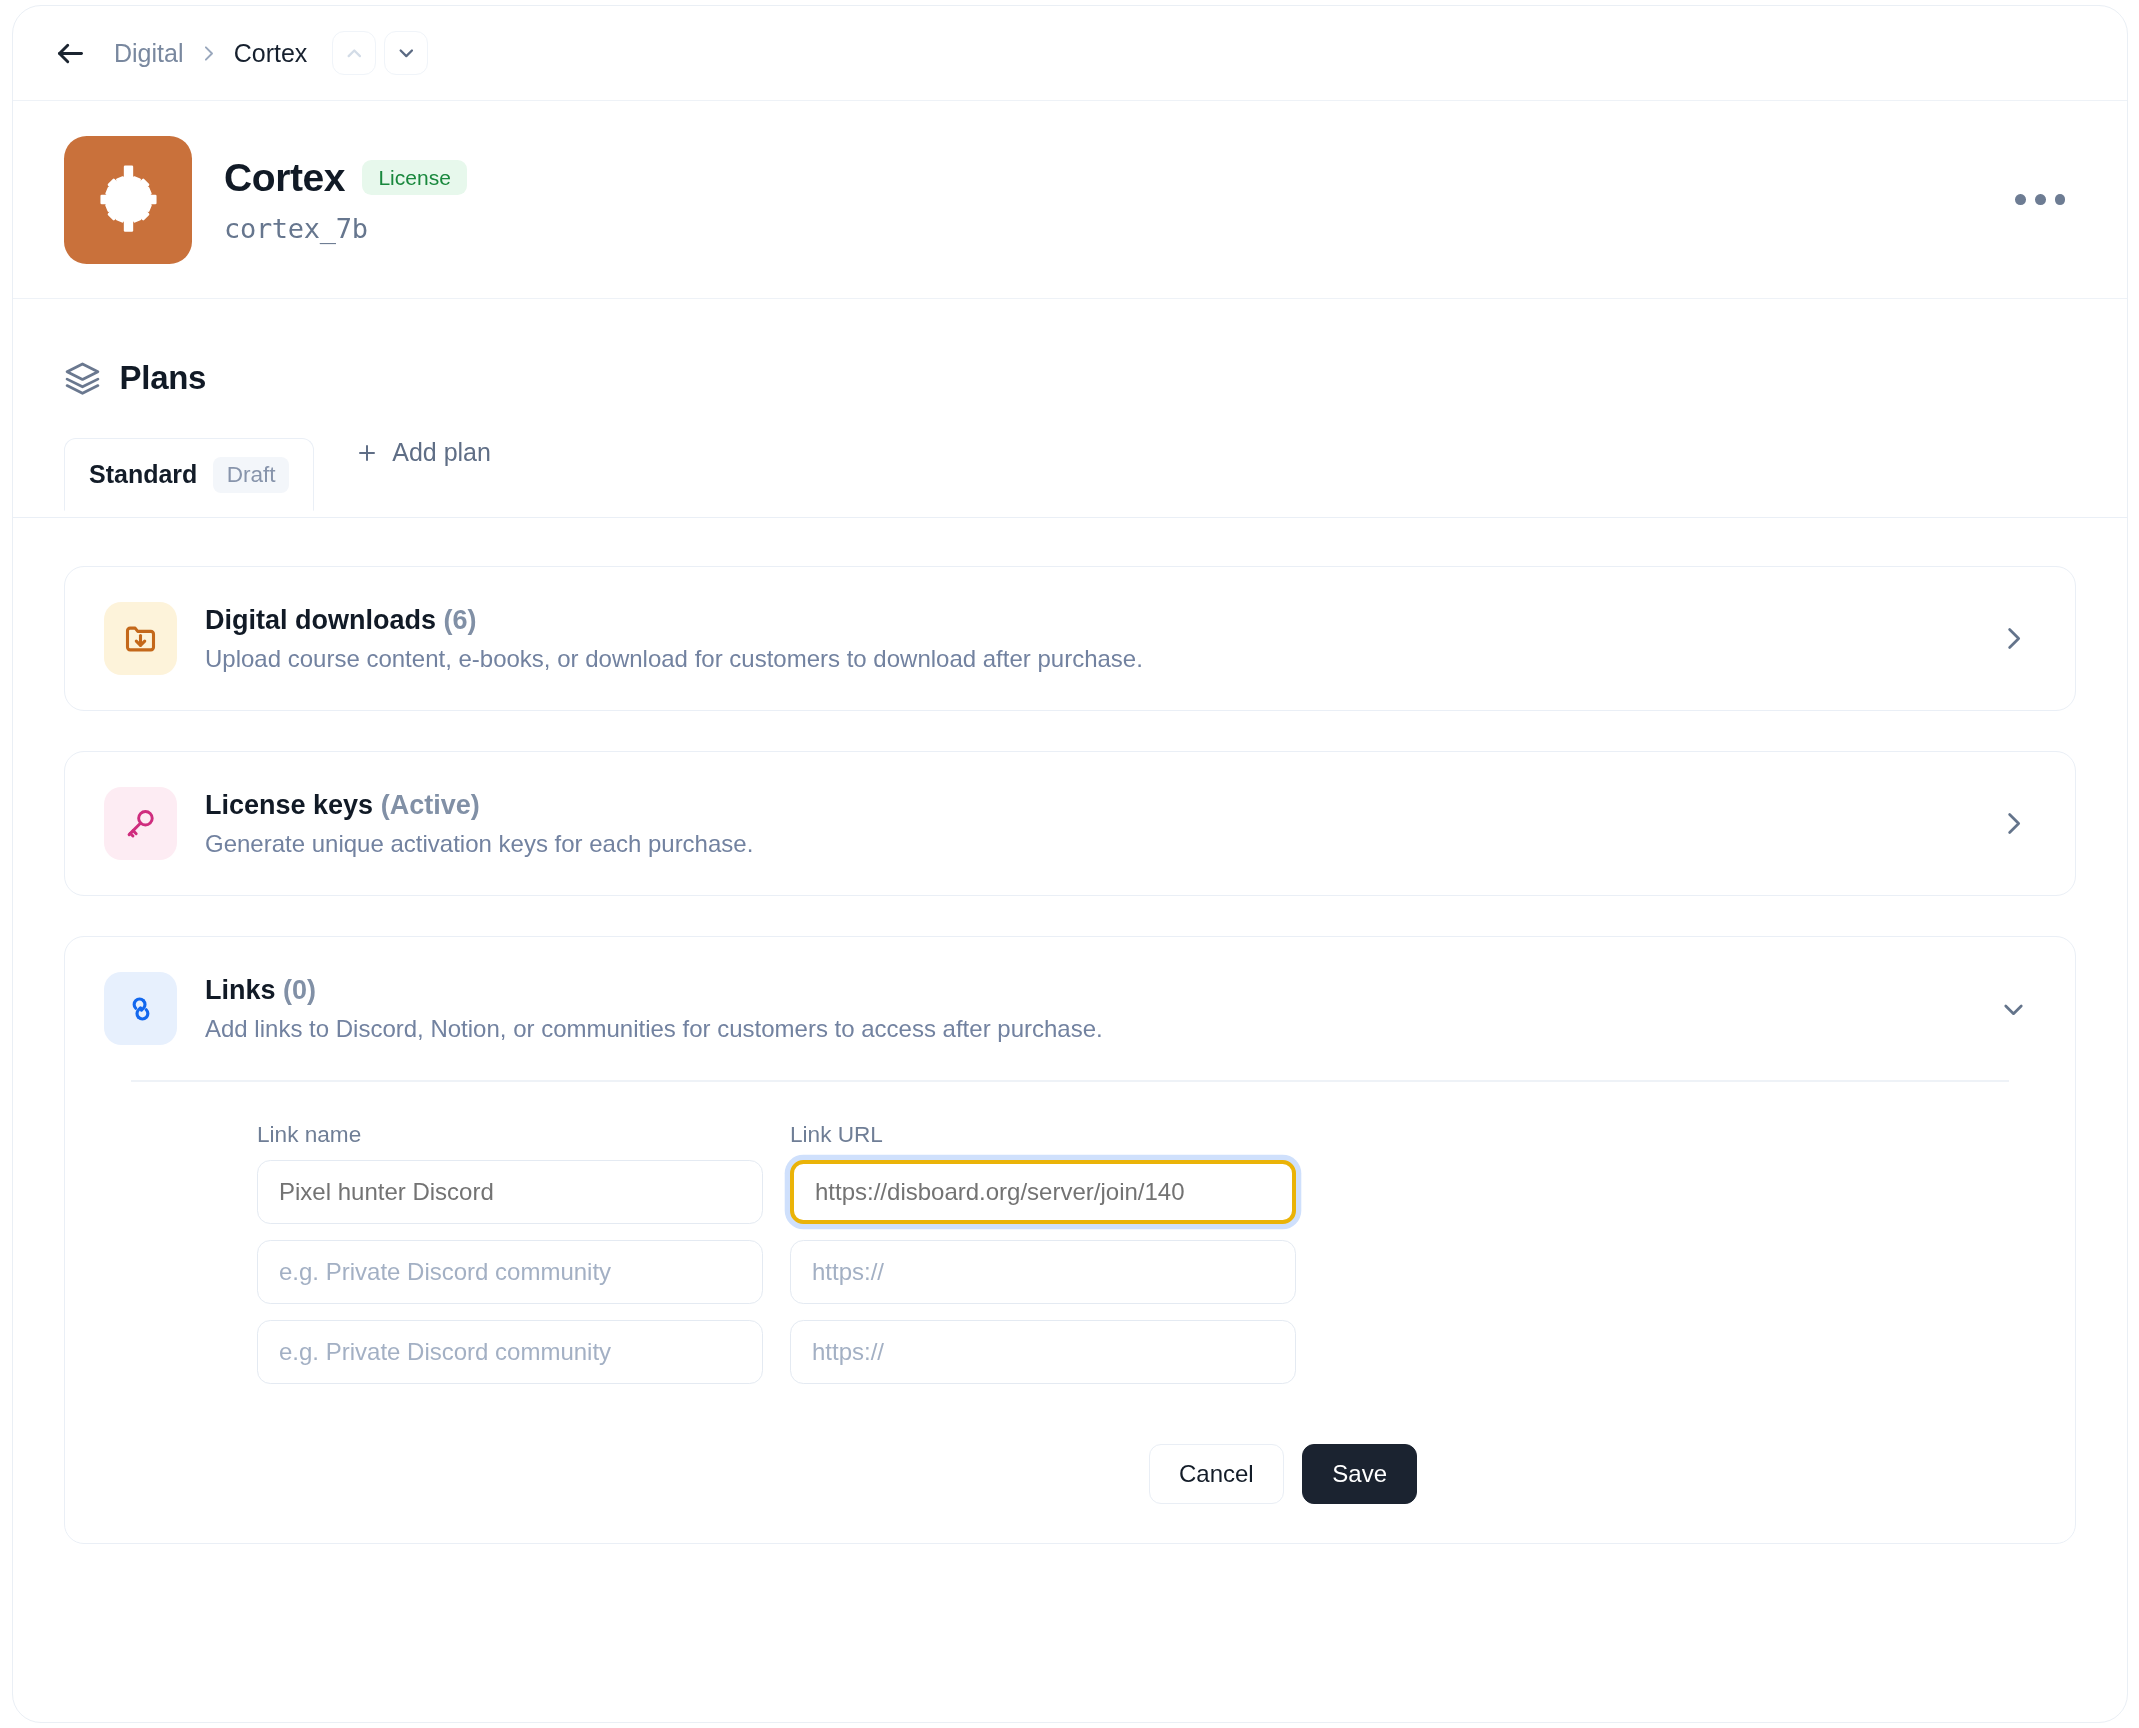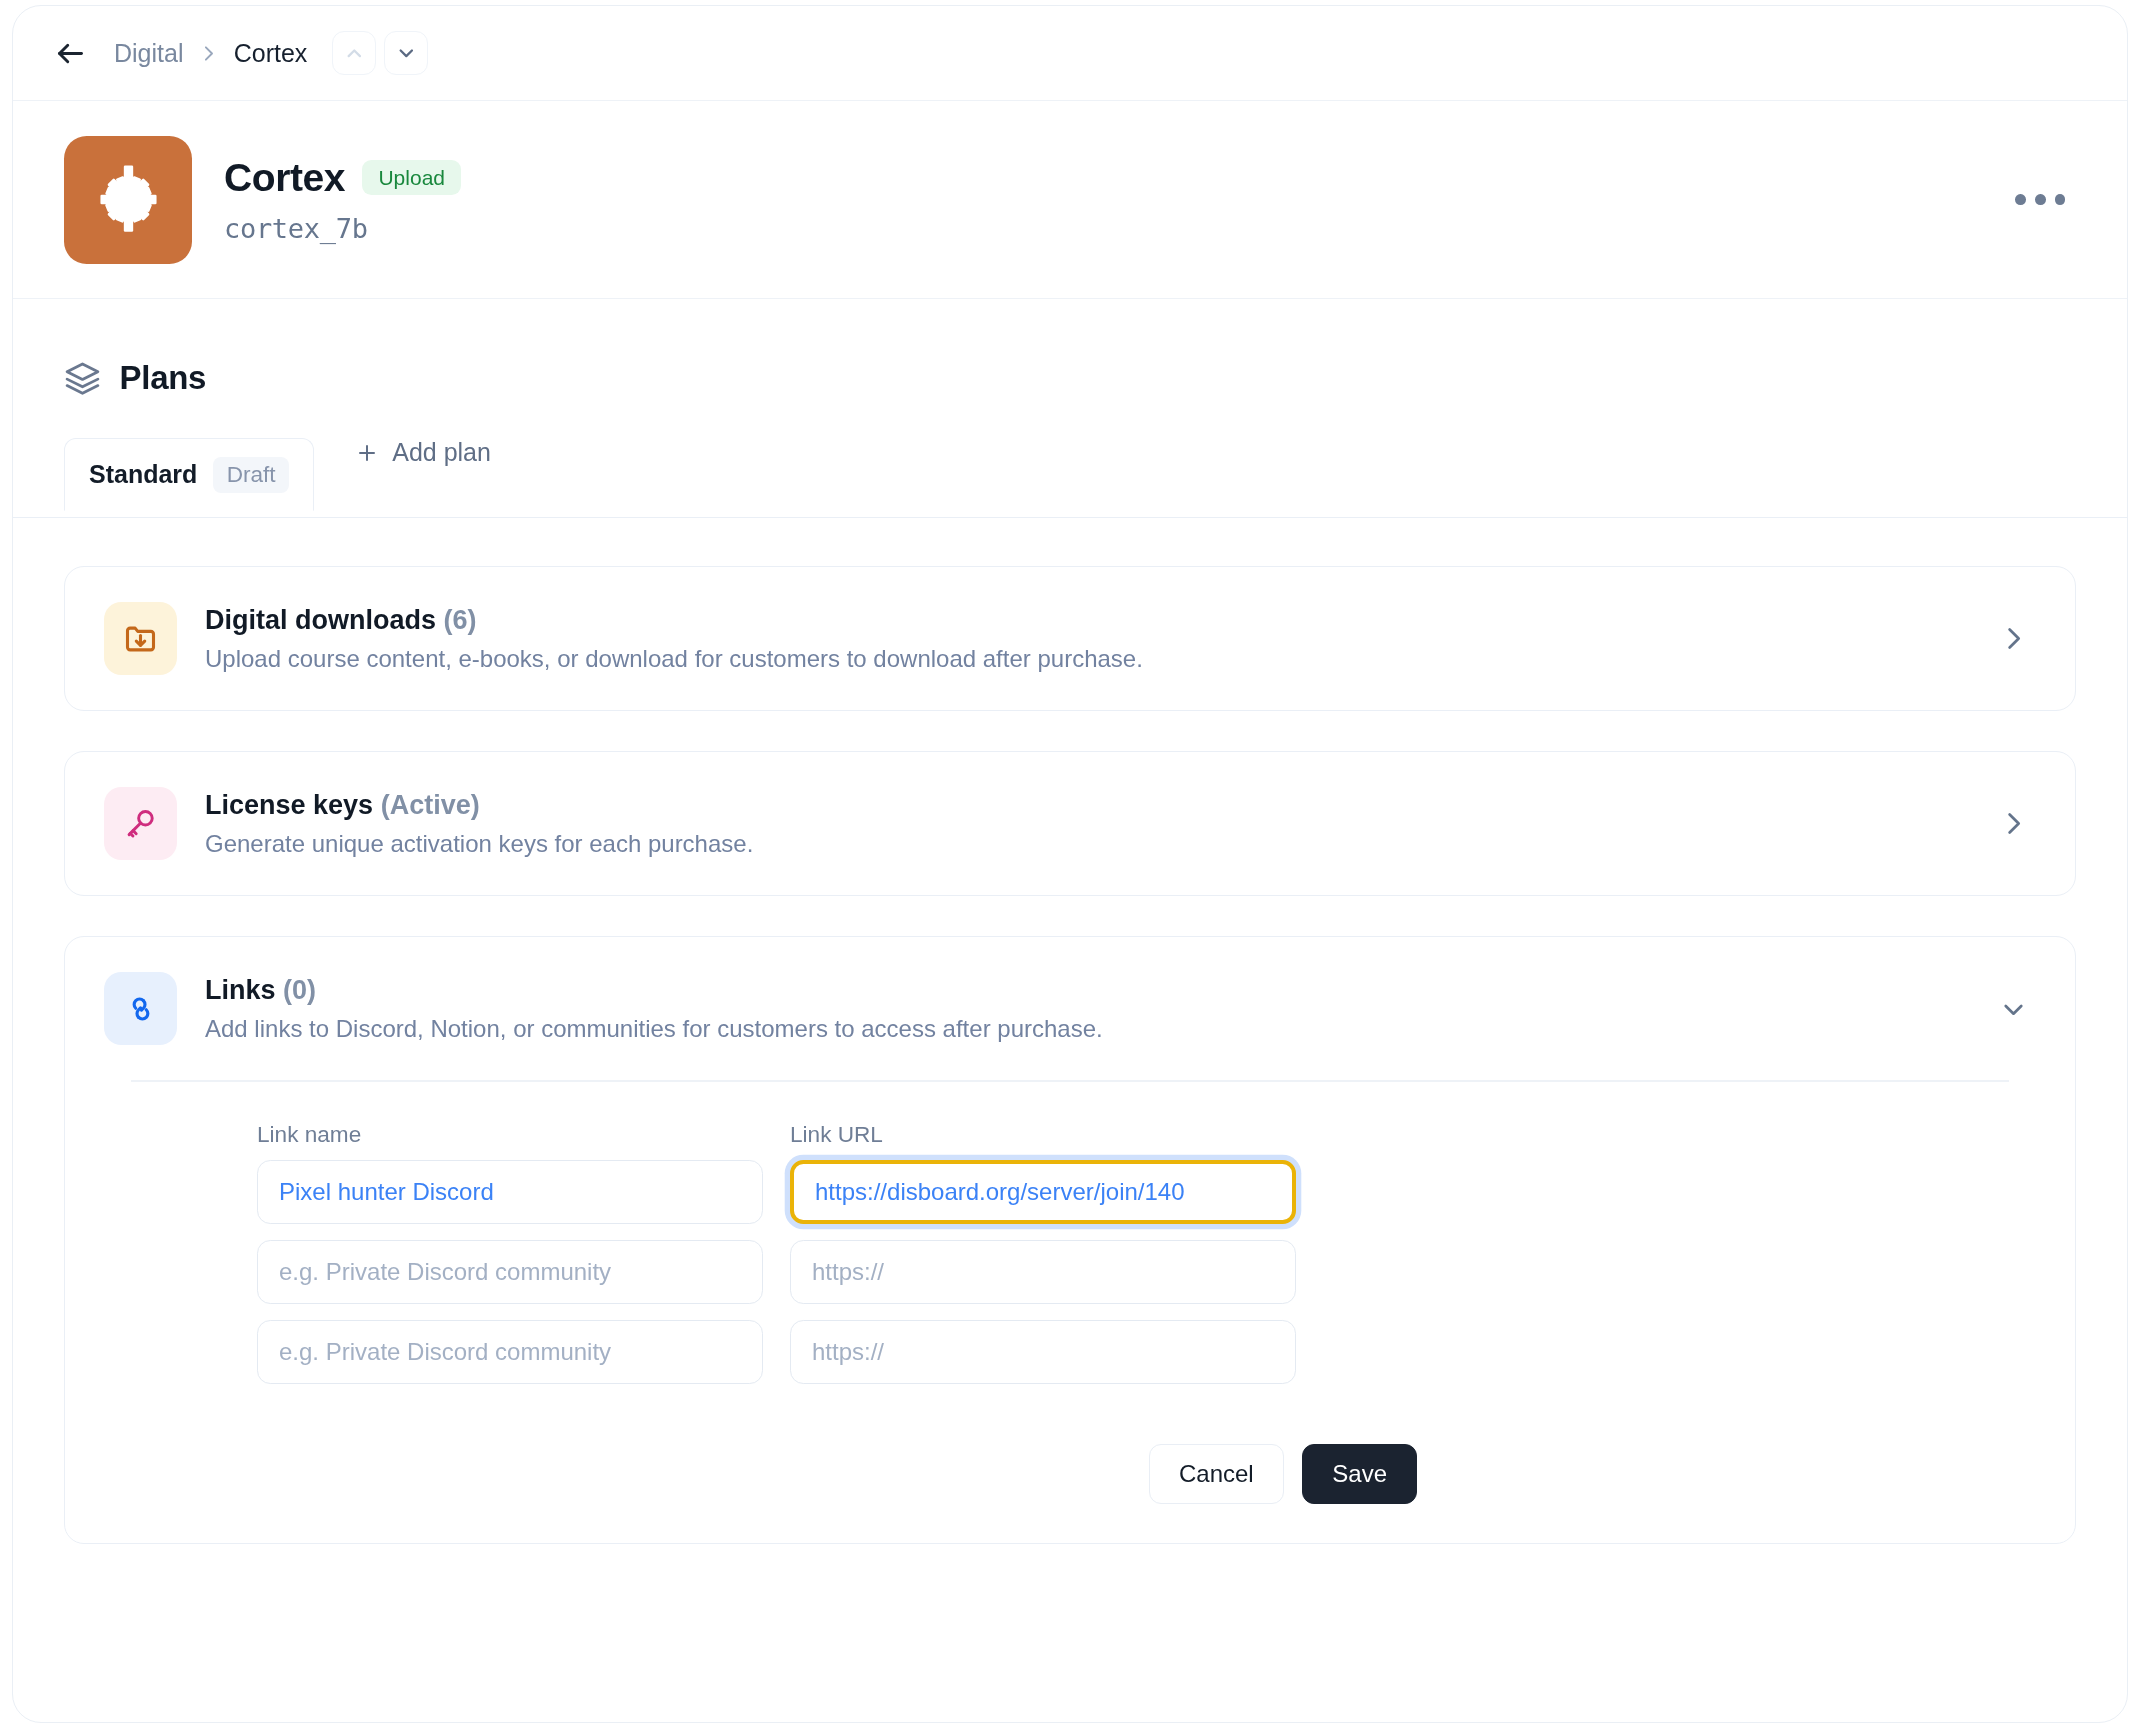--- a/index.html
+++ b/index.html
@@ -262,21 +262,21 @@
     color: #6f7e96;
     margin-bottom: 12px;
   }
   .txt-input {
     width: 100%;
     height: 64px;
     border: 1.3px solid #e4eaf2;
     border-radius: 13.3px;
     background: #ffffff;
     font-size: 24px;
-    color: #3b82f6;
+    color: #737373;
     padding: 0 21px;
     font-family: "Liberation Sans", sans-serif;
     outline: none;
     margin-bottom: 16px;
   }
   .txt-input::placeholder { color: #a3b0c4; }
   .txt-input.focused {
     border: 4px solid #eab308;
     box-shadow: 0 0 0 5.3px #cfe0fc;
   }
@@ -364,21 +364,21 @@
           <g transform="rotate(-67.5 50 50)">
               <rect x="22" y="44.8" width="56" height="10" rx="1.5"></rect>
             </g>
           <circle cx="50" cy="50" r="11"></circle>
         </g>
       </svg>
     </div>
     <div class="prod-meta">
       <div class="prod-title-row">
         <div class="prod-title">Cortex</div>
-        <div class="badge-active">Upload</div>
+        <div class="badge-active">License</div>
       </div>
       <div class="prod-slug">cortex_7b</div>
     </div>
     <div class="more-btn">
       <span></span>
       <span></span>
       <span></span>
     </div>
   </div>
 

